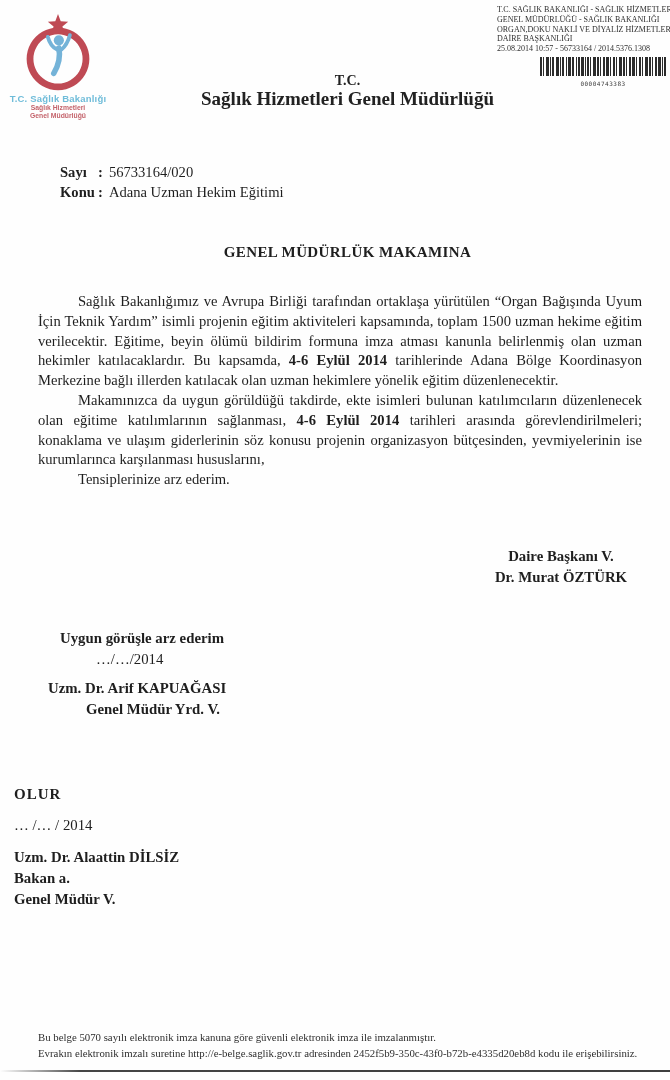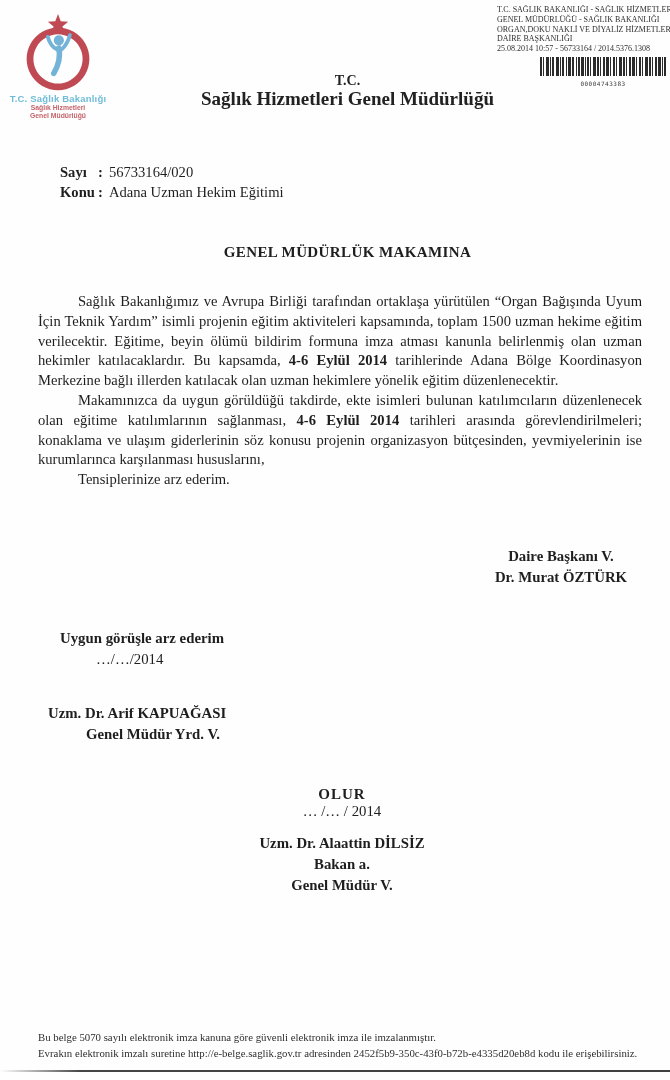--- a/index.html
+++ b/index.html
@@ -45,27 +45,27 @@
   .body-text p{margin:0;text-indent:40px;}
 
   
   .sig-right{position:absolute;right:14px;top:546px;width:190px;text-align:center;
              font-weight:bold;font-size:14.8px;line-height:21px;}
 
   
   .approval{position:absolute;left:48px;top:628px;font-size:14.8px;line-height:21px;}
   .approval-line1{font-weight:bold;padding-left:12px;}
   .approval-date{padding-left:48px;}
-  .approval-name{font-weight:bold;margin-top:33px;}
+  .approval-name{font-weight:bold;margin-top:8px;}
   .approval-title{font-weight:bold;text-align:center;width:210px;}
 
   
-  .olur{position:absolute;left:14px;right:0;top:786px;text-align:center;font-size:14.8px;}
+  .olur{position:absolute;left:14px;right:0;top:786px;font-size:14.8px;}
   .olur-heading{font-weight:bold;letter-spacing:1px;font-size:15px;}
-  .olur-date{}
+  .olur-date{margin-top:14px;}
   .olur-name{font-weight:bold;margin-top:13px;line-height:21px;}
   .olur-onbehalf,.olur-title{font-weight:bold;line-height:21px;}
 
   
   .footer{position:absolute;left:38px;top:1030px;font-size:10.8px;line-height:15.5px;color:#2e2e2e;}
   .bottom-line{position:absolute;left:0;right:0;top:1070px;height:2px;
                background:linear-gradient(to right, rgba(70,70,70,0), #454545 12%, #3f3f3f);}
 </style>
 </head>
 <body>

